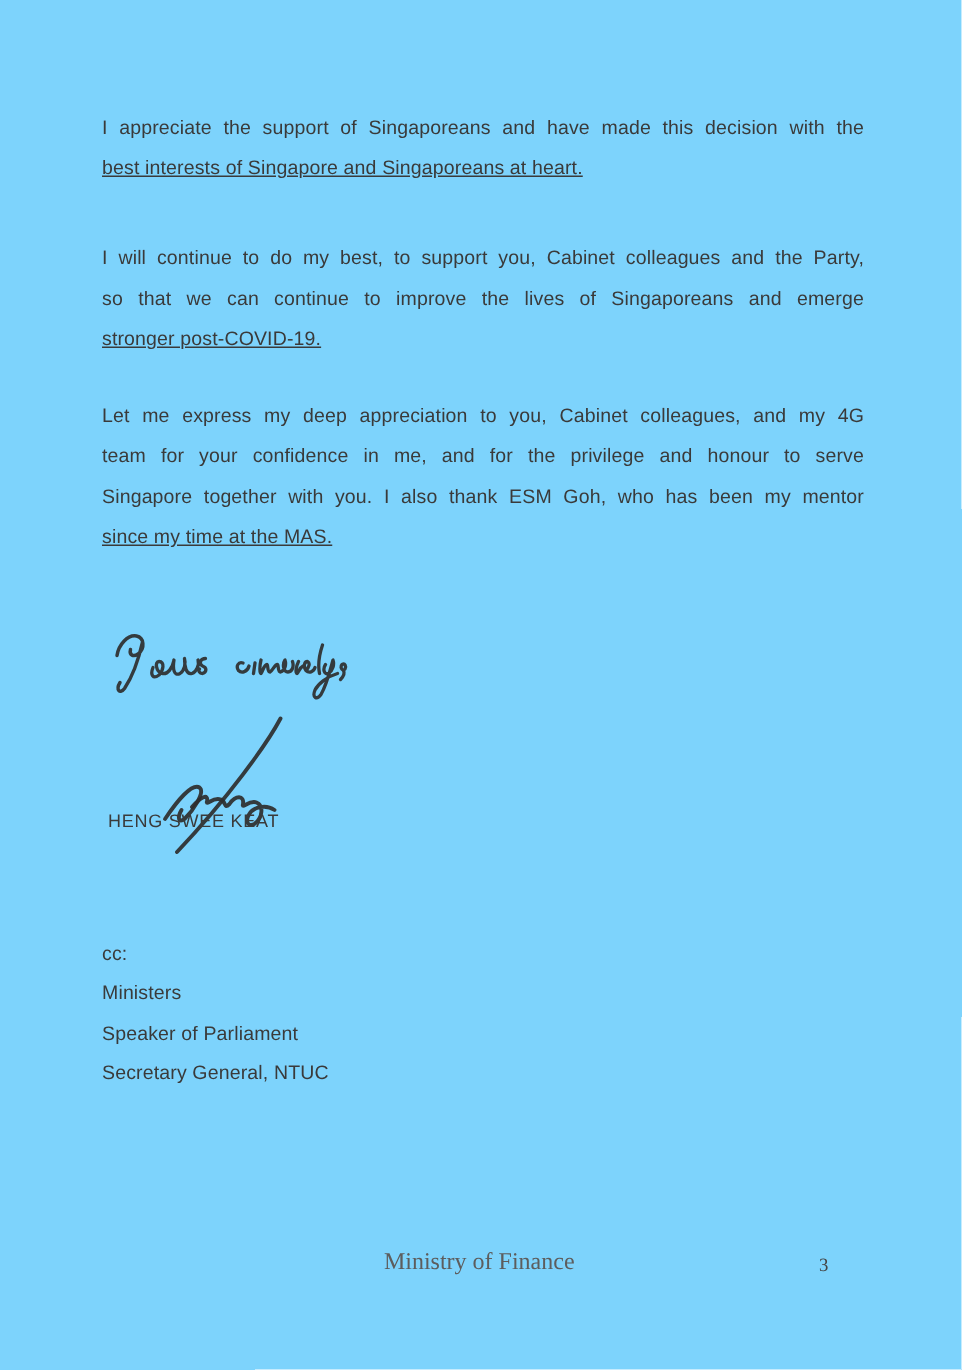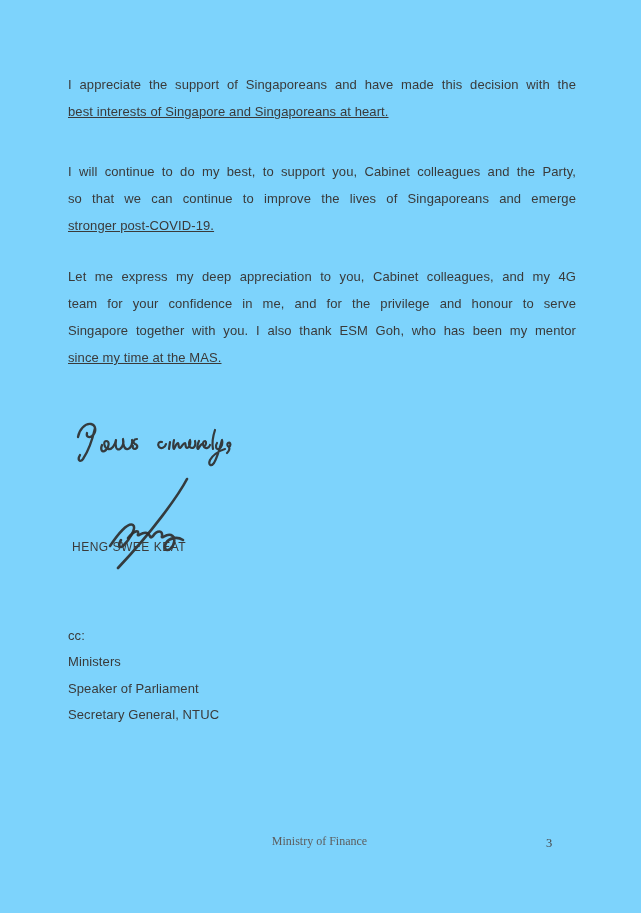--- a/index.html
+++ b/index.html
@@ -57,21 +57,21 @@
     letter-spacing: 0.1px;
     margin-top: 11px;
   }
   .footer {
     position: absolute;
     left: 0;
     top: 835px;
     width: 639px;
     text-align: center;
     font-family: "Liberation Serif", serif;
-    font-size: 12px;
+    font-size: 16px;
     line-height: 13.5px;
     color: #5d5d5d;
   }
   .page-number {
     position: absolute;
     left: 546px;
     top: 836px;
     font-family: "Liberation Serif", serif;
     font-size: 12.5px;
     color: #454545;

